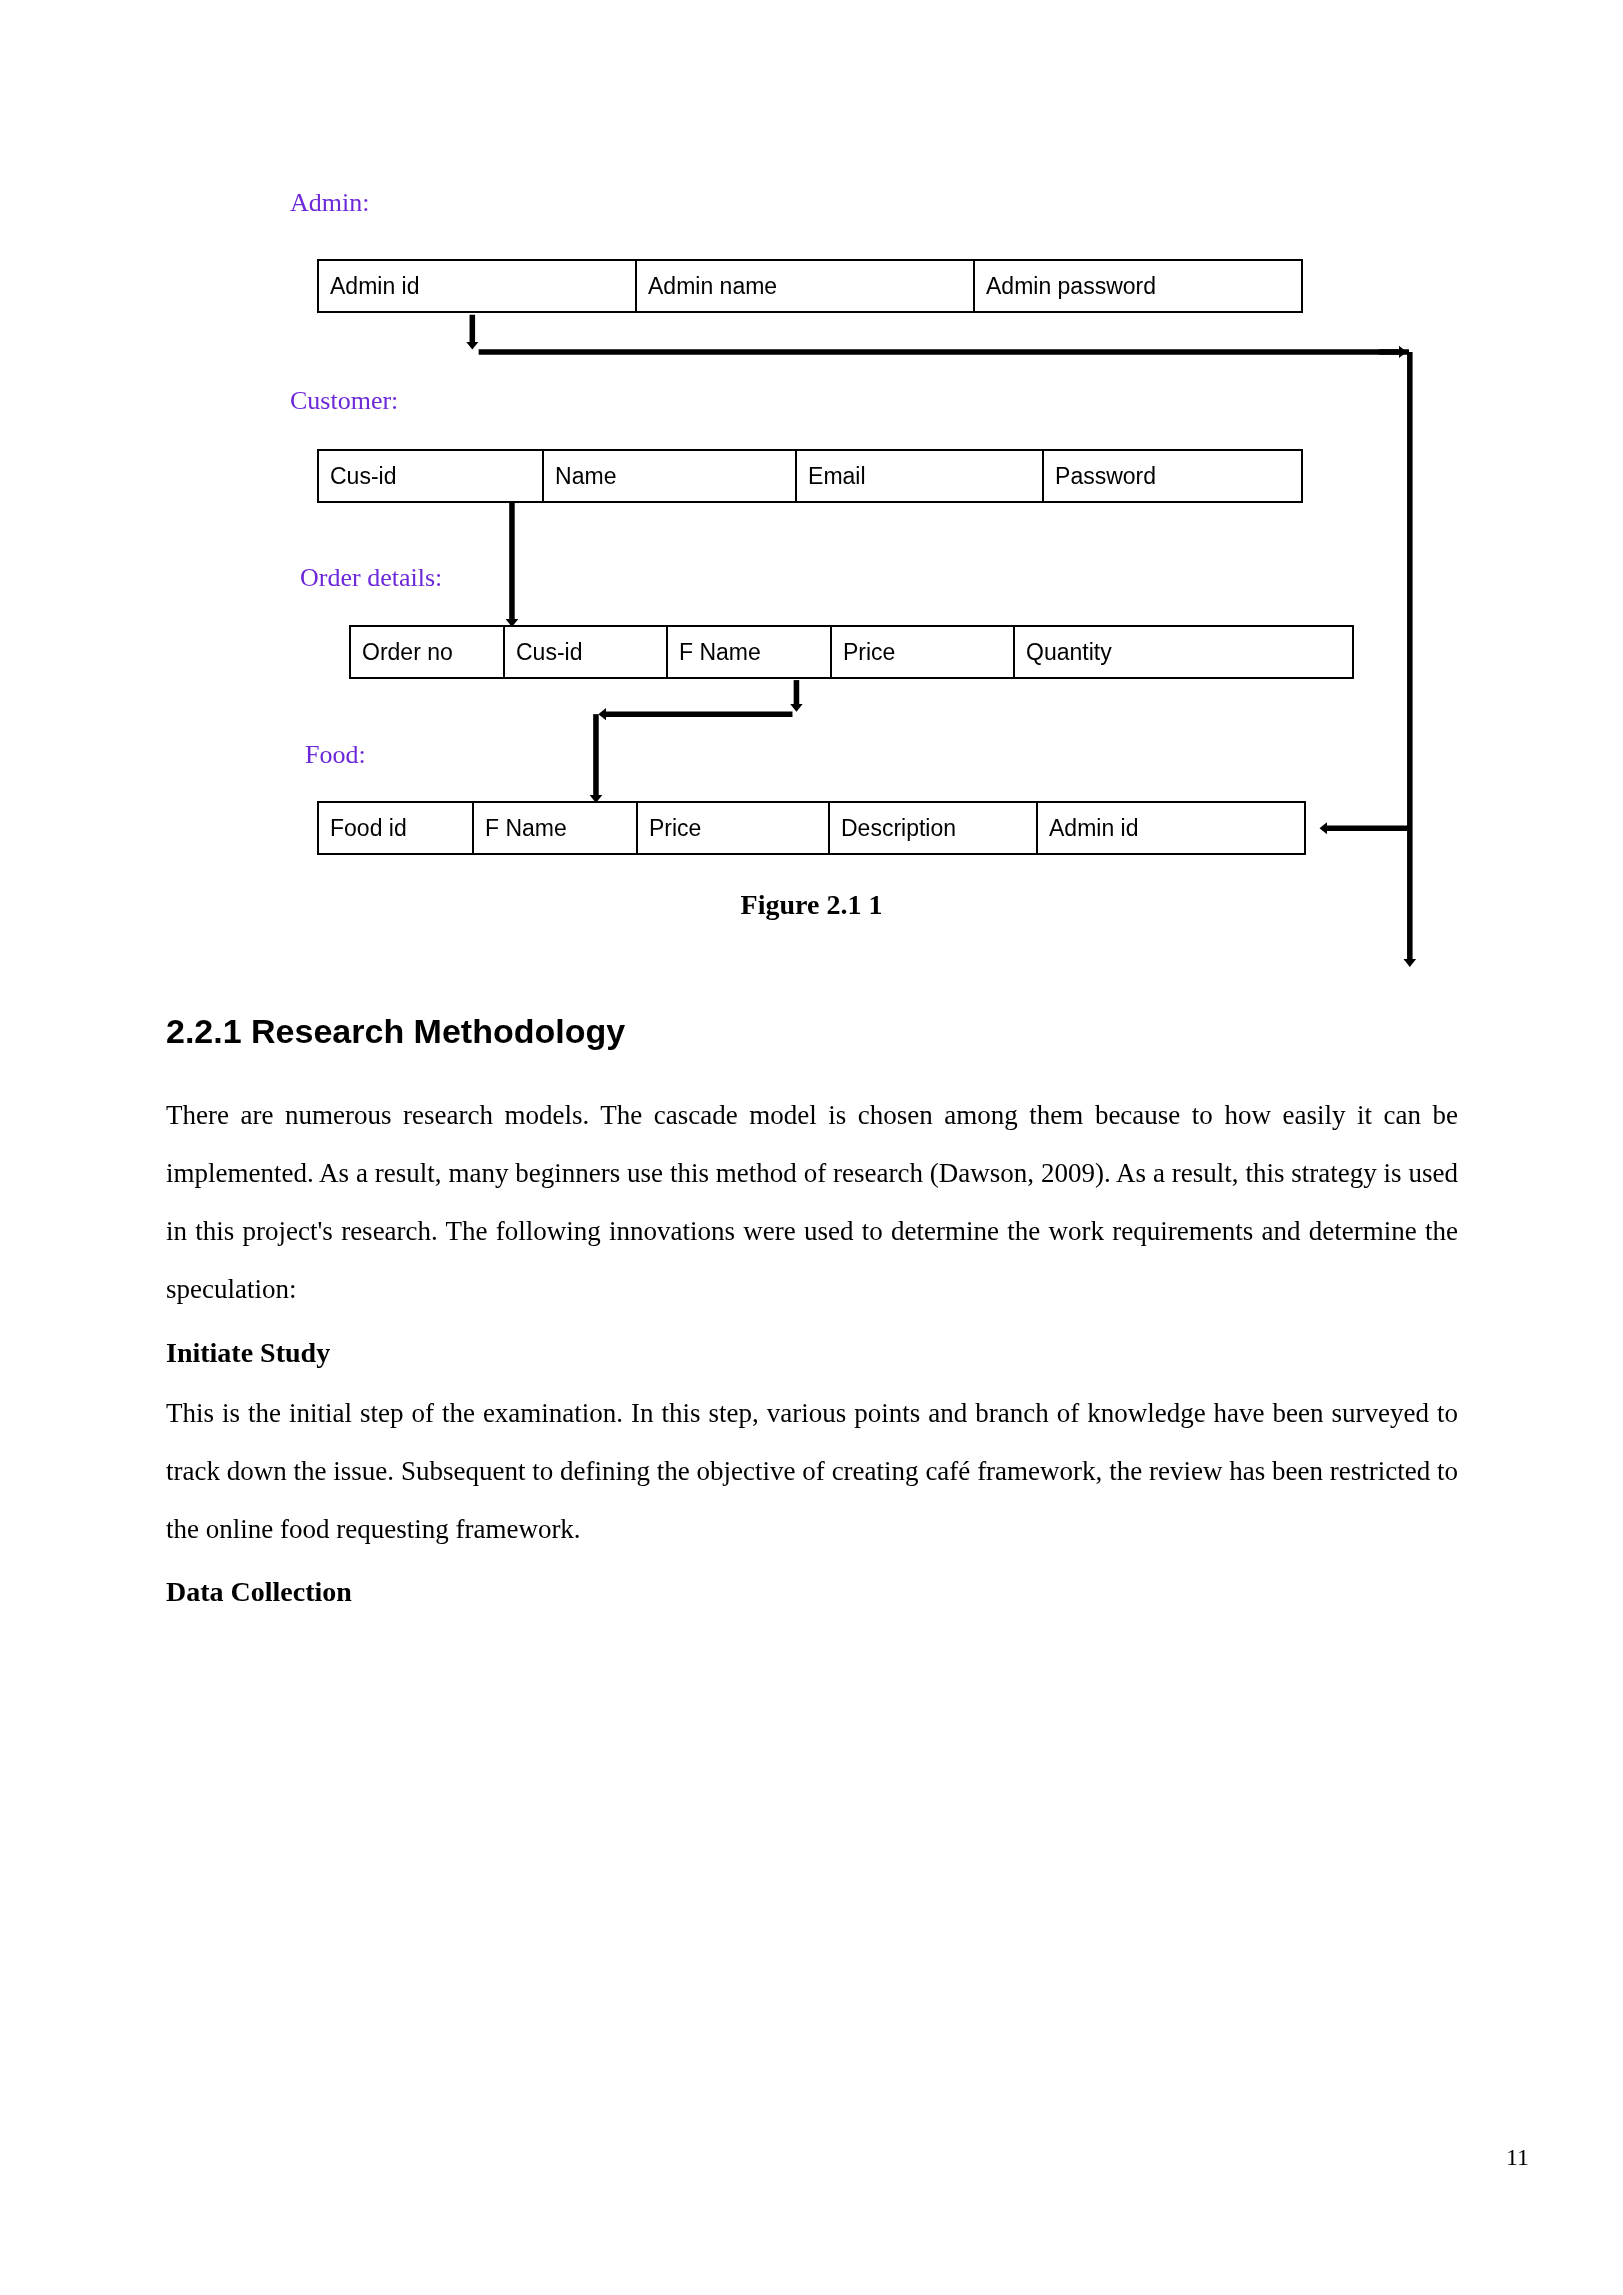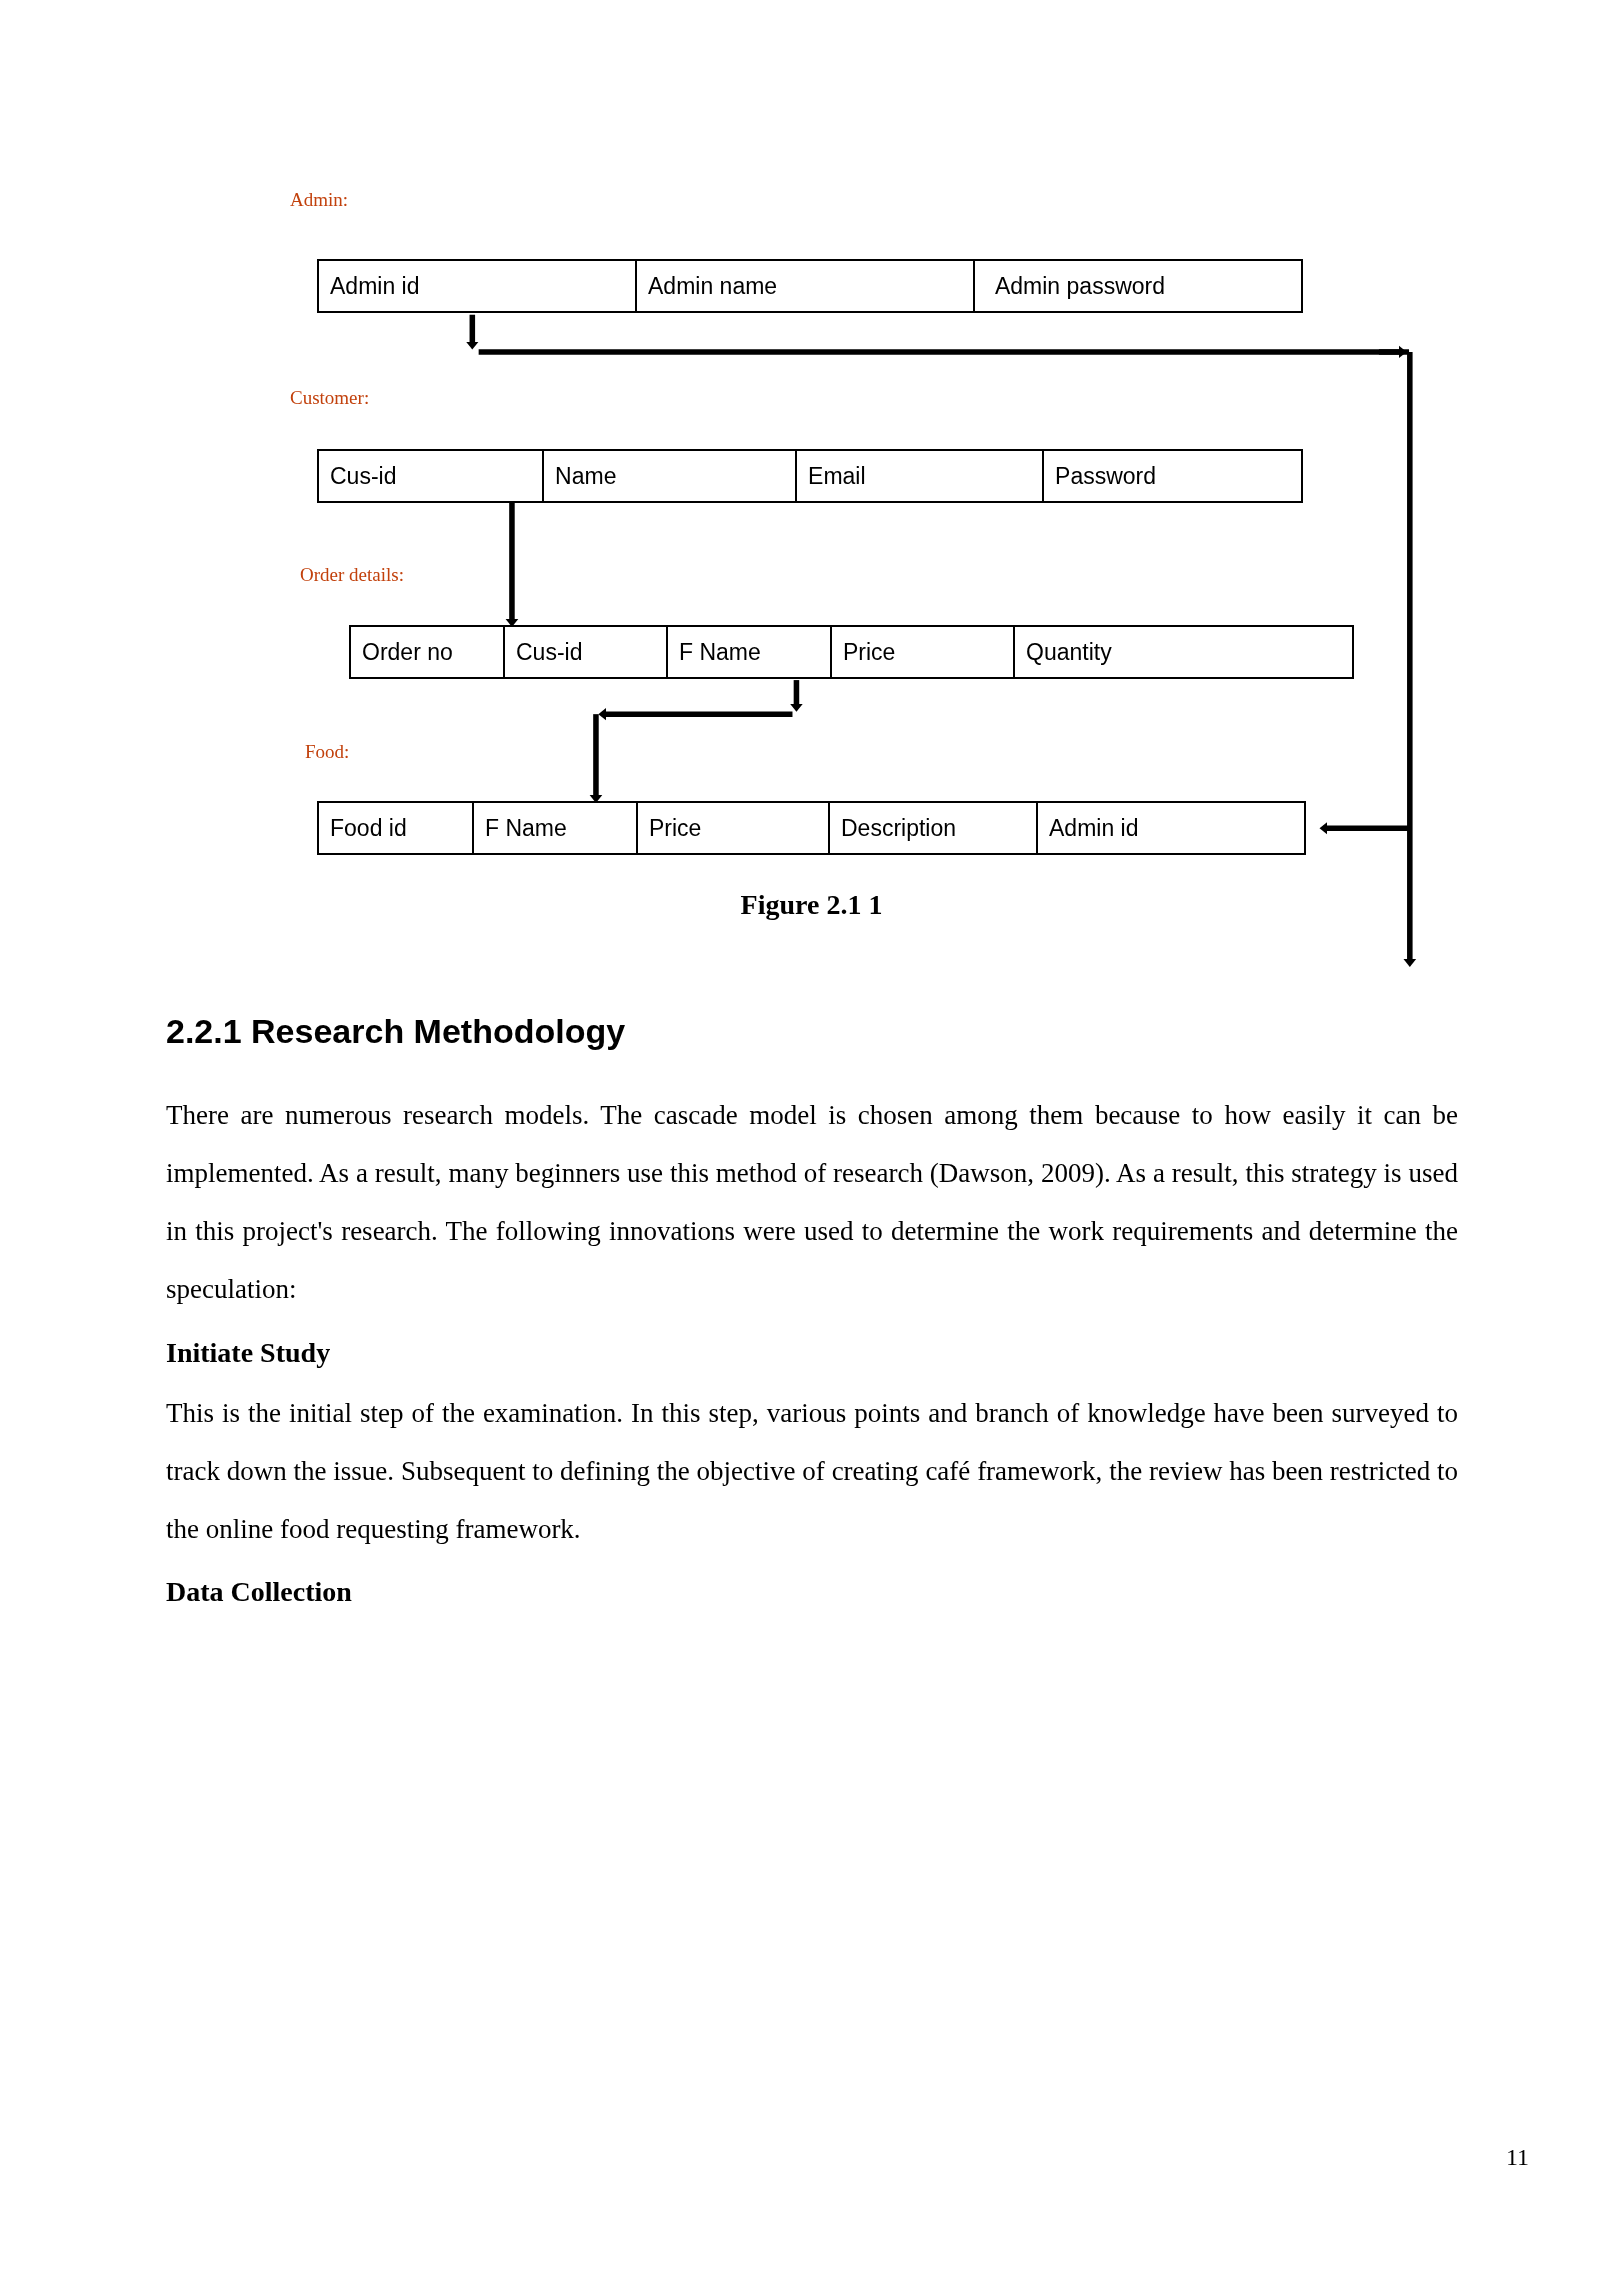--- a/index.html
+++ b/index.html
@@ -28,23 +28,23 @@
     position: absolute;
     left: 0;
     top: 0;
     width: 1623px;
     height: 975px;
   }
 
   .entity-label {
     position: absolute;
     font-family: "Liberation Serif", "DejaVu Serif", serif;
-    font-size: 19px;
-    line-height: 1;
-    color: #c2410c;
+    font-size: 26px;
+    line-height: 1;
+    color: #6d28d9;
     white-space: nowrap;
   }
 
   .ent-table {
     position: absolute;
     display: flex;
     box-sizing: border-box;
     border: 2.4px solid #000;
     background: #fff;
     height: 54px;
@@ -145,21 +145,21 @@
 
     <div class="entity-label" style="left:290px; top:388px;">Customer:</div>
 
     <div class="entity-label" style="left:300px; top:565px;">Order details:</div>
 
     <div class="entity-label" style="left:305px; top:742px;">Food:</div>
 
     <div class="ent-table" style="left:317px; top:259px; width:986px;">
       <div class="ent-cell" style="width:319px;">Admin id</div>
       <div class="ent-cell" style="width:339px;">Admin name</div>
-      <div class="ent-cell" style="width:327px; padding-left:20px;">Admin password</div>
+      <div class="ent-cell" style="width:327px; padding-left:11px;">Admin password</div>
     </div>
 
     <div class="ent-table" style="left:317px; top:449px; width:986px;">
       <div class="ent-cell" style="width:226px;">Cus-id</div>
       <div class="ent-cell" style="width:254px;">Name</div>
       <div class="ent-cell" style="width:248px;">Email</div>
       <div class="ent-cell" style="width:258px;">Password</div>
     </div>
 
     <div class="ent-table" style="left:317px; top:625px; width:1005px;margin-left:32px;">

